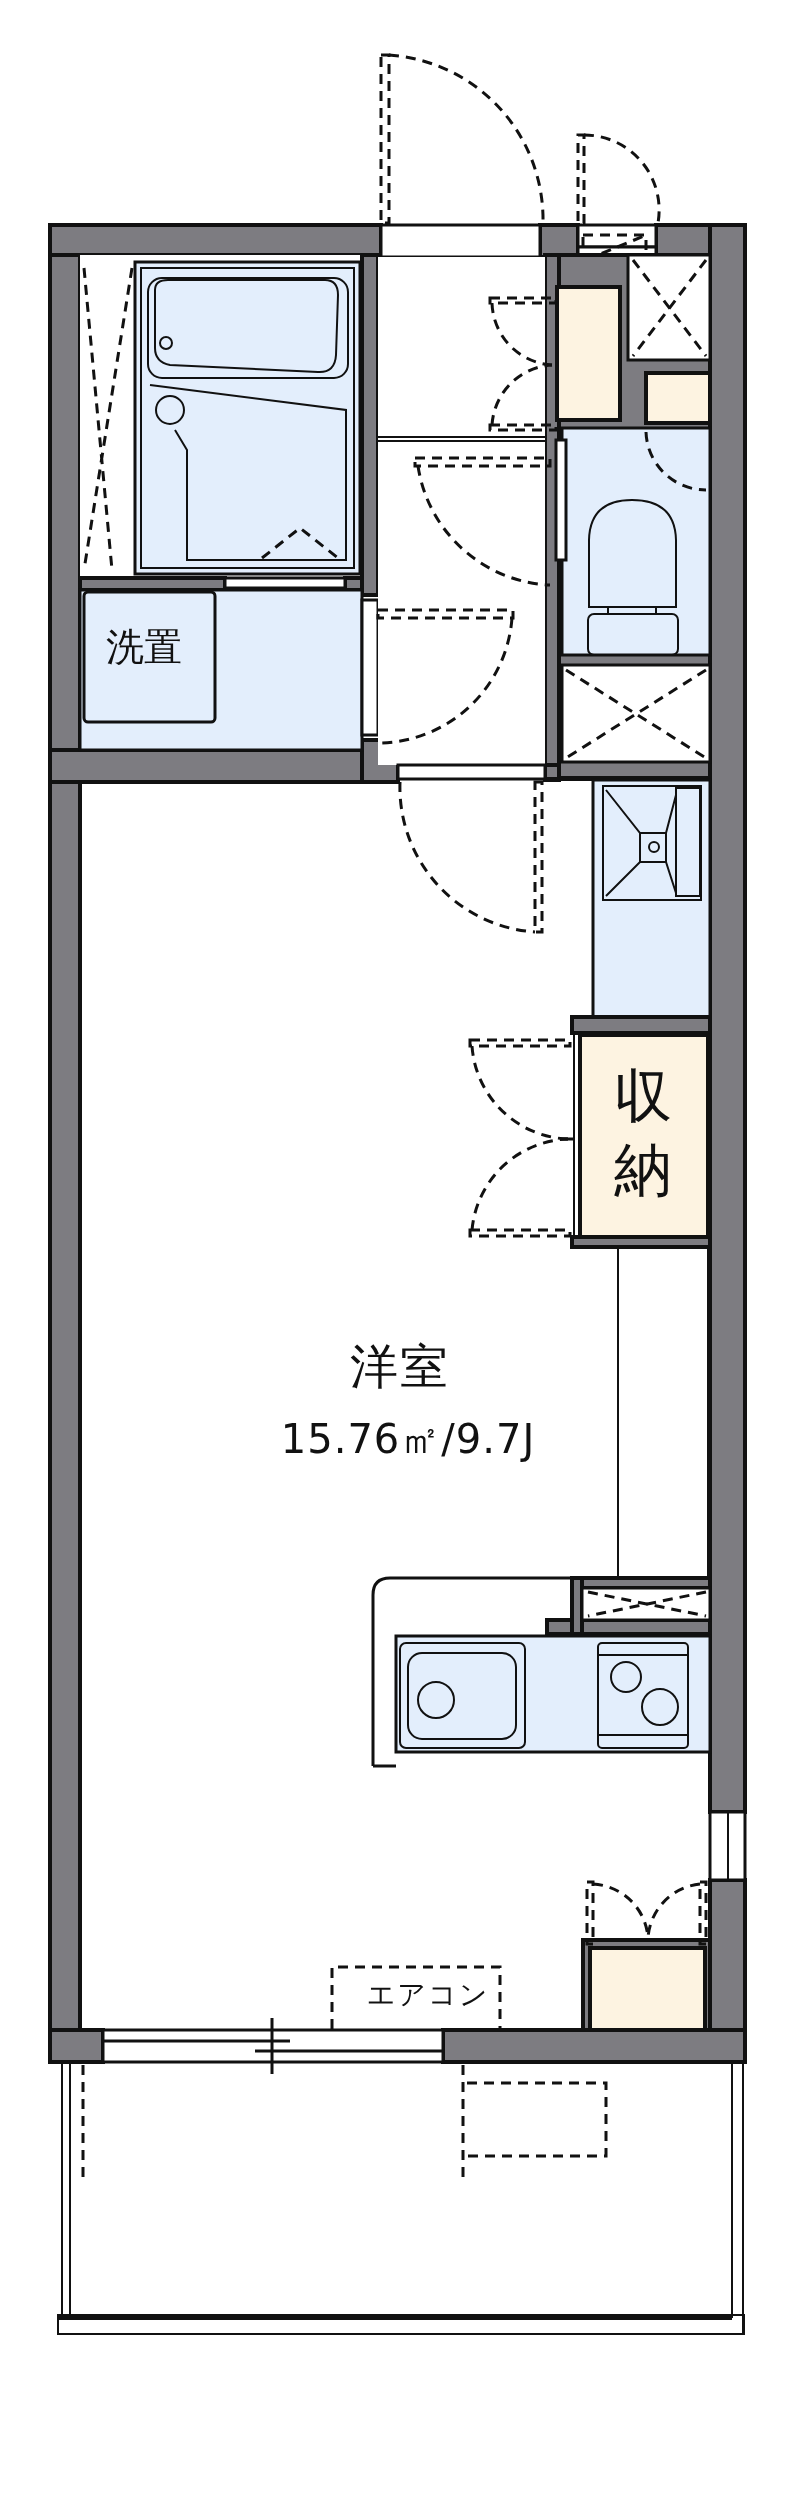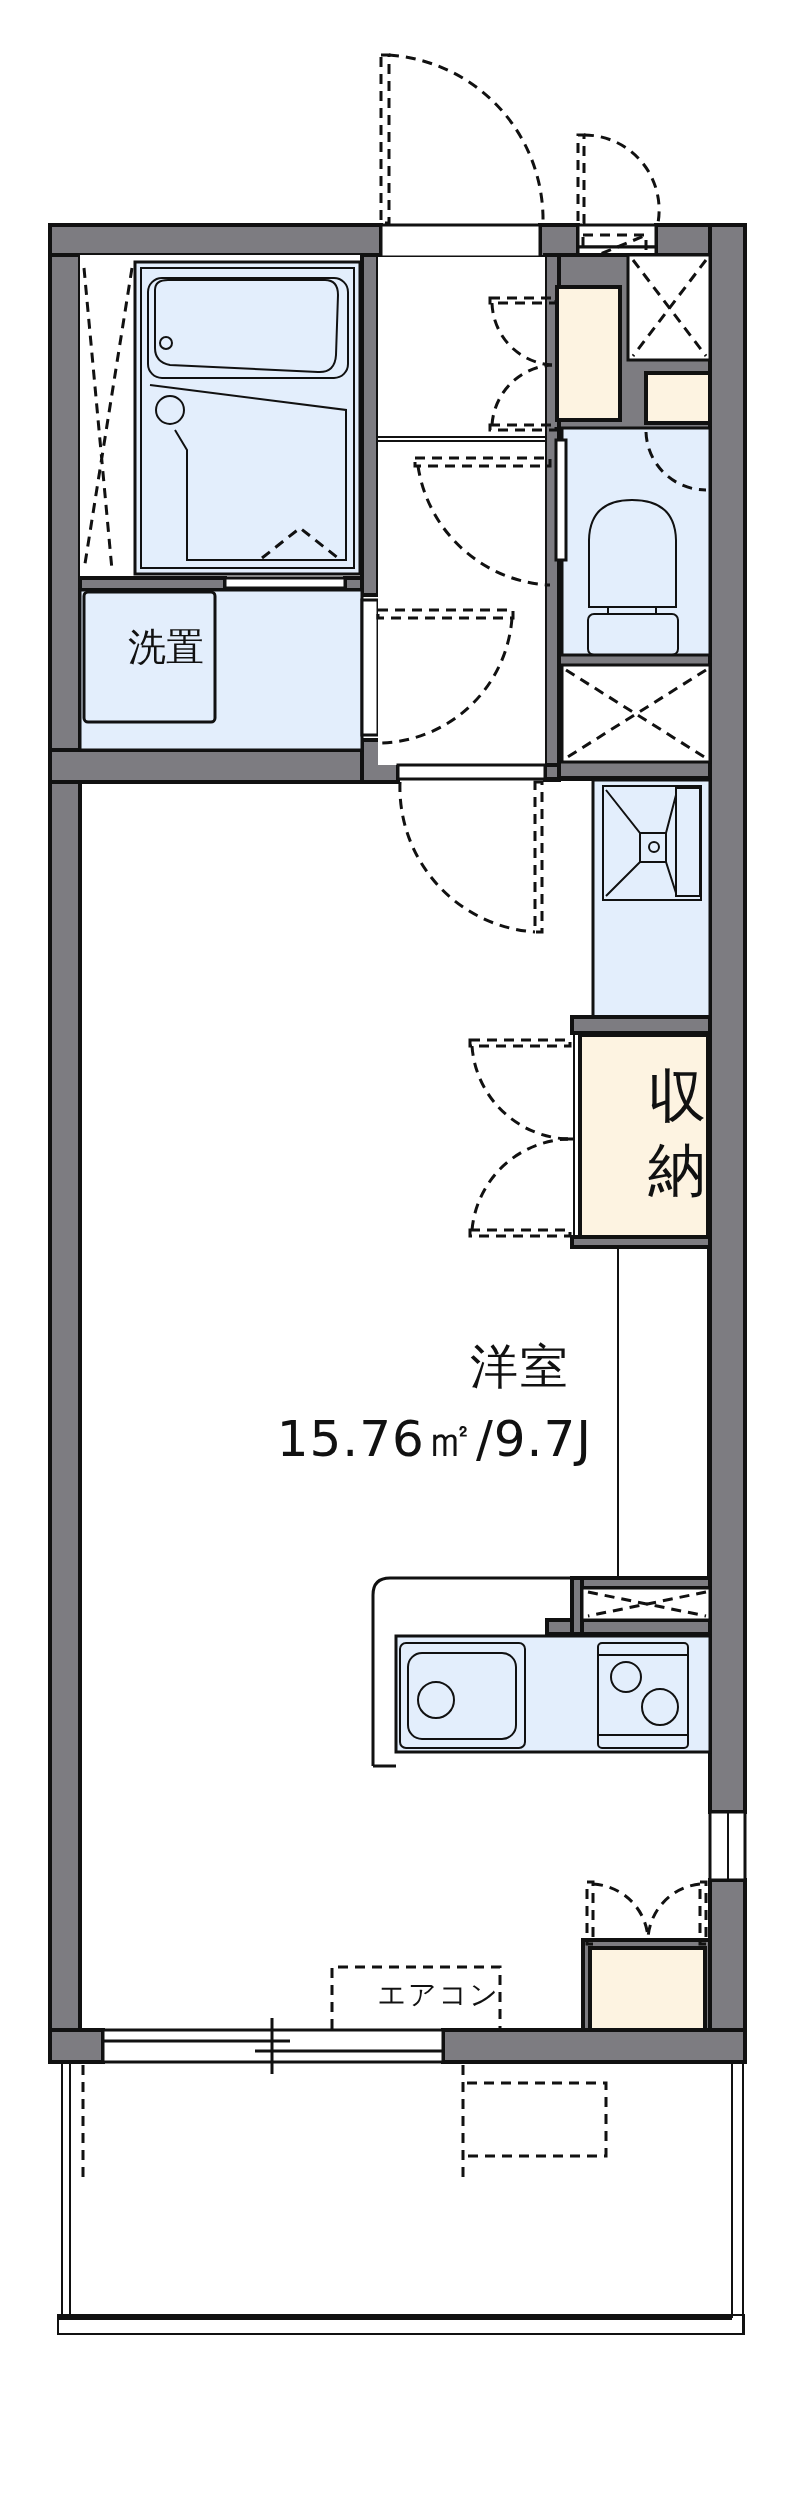--- a/index.html
+++ b/index.html
@@ -1,26 +1,26 @@
 <!DOCTYPE html>
 <html><head>
 <meta charset="utf-8">
 <style>
   html, body { margin: 0; padding: 0; background: #ffffff; }
   body { width: 800px; height: 2509px; position: relative; overflow: hidden;
          font-family: "DejaVu Sans", sans-serif; }
   #plan { position: absolute; left: 0; top: 0; }
-  .lbl { position: absolute; color: #111; white-space: nowrap; text-align: right; }
+  .lbl { position: absolute; color: #111; white-space: nowrap; text-align: center; }
   .room-name { left: 230px; width: 340px; top: 1334px; font-size: 48px; line-height: 64px; letter-spacing: 2px; }
-  .room-area { left: 192px; width: 400px; top: 1416px; font-size: 50px; line-height: 46px; letter-spacing: 1px; }
+  .room-area { left: 208px; width: 400px; top: 1416px; font-size: 40px; line-height: 46px; letter-spacing: 1px; }
   .wash-lbl { left: 84px; width: 120px; top: 625px; font-size: 38px; line-height: 44px; }
   .storage-lbl { left: 580px; width: 126px; font-size: 58px; line-height: 68px; }
   .storage-lbl.l1 { top: 1062px; }
   .storage-lbl.l2 { top: 1136px; }
-  .ac-lbl { left: 332px; width: 168px; top: 1978px; font-size: 28px; line-height: 34px; letter-spacing: 2px; }
+  .ac-lbl { left: 344px; width: 168px; top: 1978px; font-size: 28px; line-height: 34px; letter-spacing: 2px; }
 </style>
 </head>
 <body>
 
 <svg id="plan" width="800" height="2509" viewBox="0 0 800 2509" xmlns="http://www.w3.org/2000/svg">
   <defs>
     <style>
       .wall { fill: #7d7c81; stroke: #111; stroke-width: 4; }
       .blue { fill: #e3eefc; stroke: #111; stroke-width: 3; }
       .beige { fill: #fdf3e1; stroke: #111; stroke-width: 4; }

